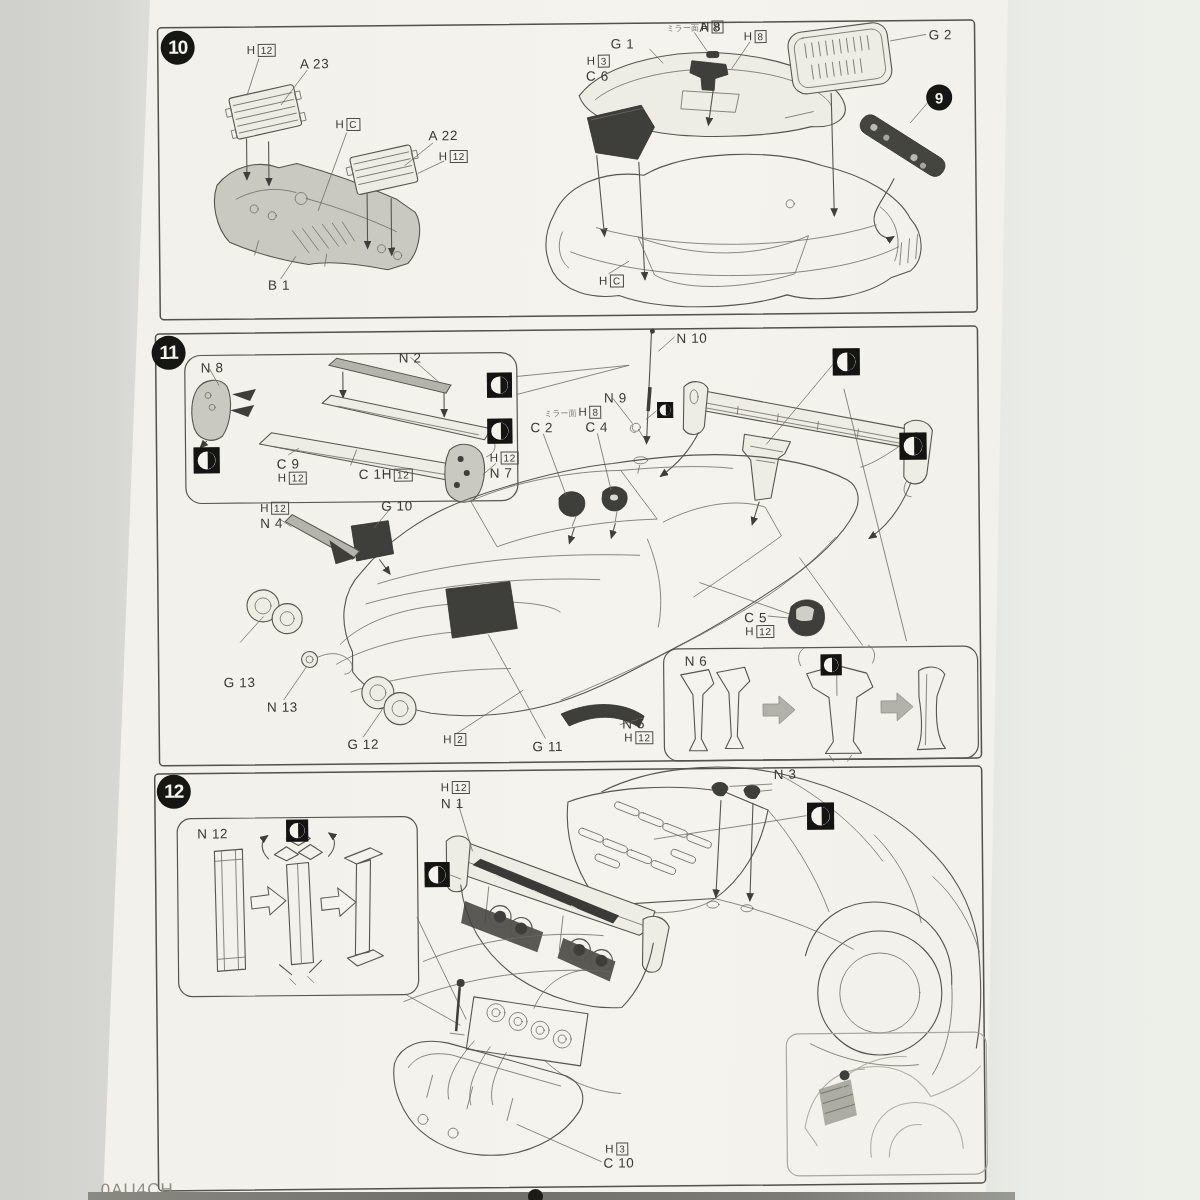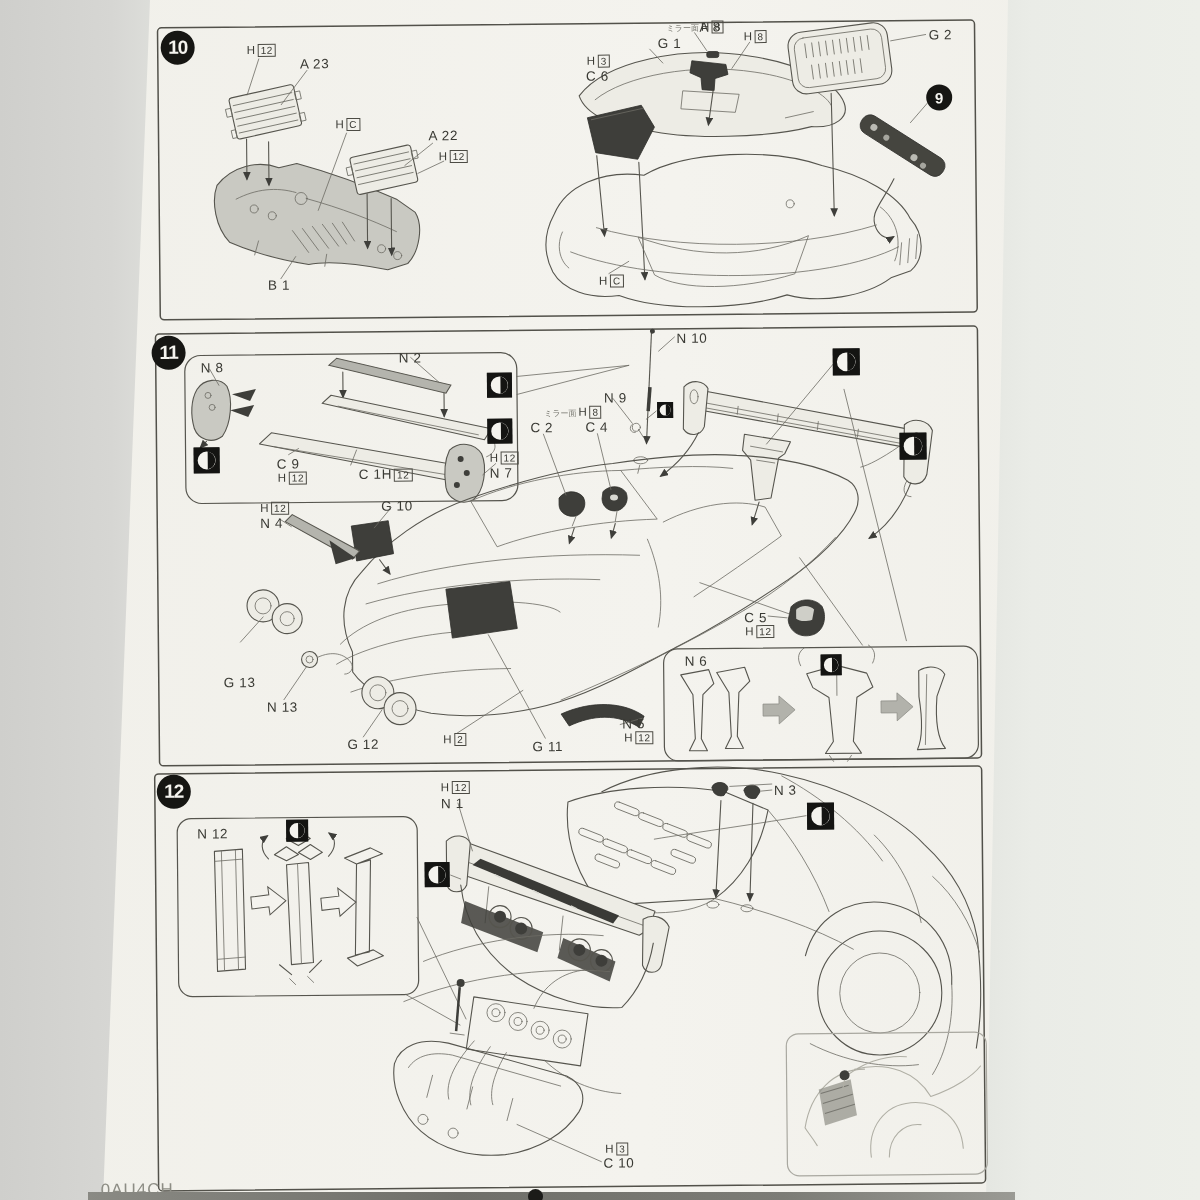--- a/index.html
+++ b/index.html
@@ -379,21 +379,21 @@
         <div class="callout" style="left: 433px; top: 127px;">
           <span>A 22</span>
         </div>
         <div class="callout sm" style="left: 443px; top: 149px;">
           <span>H</span>
           <span class="codebox">12</span>
         </div>
         <div class="callout" style="left: 271px; top: 275px;">
           <span>B 1</span>
         </div>
-        <div class="callout" style="left: 663px; top: 37px;">
+        <div class="callout" style="left: 616px; top: 37px;">
           <span>G 1</span>
         </div>
         <div class="callout sm" style="left: 672px; top: 22px;">
           <span class="jp">ミラー面</span>
           <span>H</span>
           <span class="codebox">8</span>
         </div>
         <div class="callout" style="left: 705px; top: 21px;">
           <span>A 8</span>
         </div>
@@ -500,21 +500,21 @@
         <div class="callout" style="left: 684px; top: 655px;">
           <span>N 6</span>
         </div>
         <div class="callout sm" style="left: 439px; top: 780px;">
           <span>H</span>
           <span class="codebox">12</span>
         </div>
         <div class="callout" style="left: 439px; top: 795px;">
           <span>N 1</span>
         </div>
-        <div class="callout" style="left: 772px; top: 785px; align-items: center;">
+        <div class="callout" style="left: 772px; top: 769px; align-items: center;">
           <span>N 3</span>
         </div>
         <div class="callout" style="left: 195px; top: 823px;">
           <span>N 12</span>
         </div>
         <div class="callout sm" style="left: 600px; top: 1143px;">
           <span>H</span>
           <span class="codebox">3</span>
         </div>
         <div class="callout" style="left: 598px; top: 1156px;">

